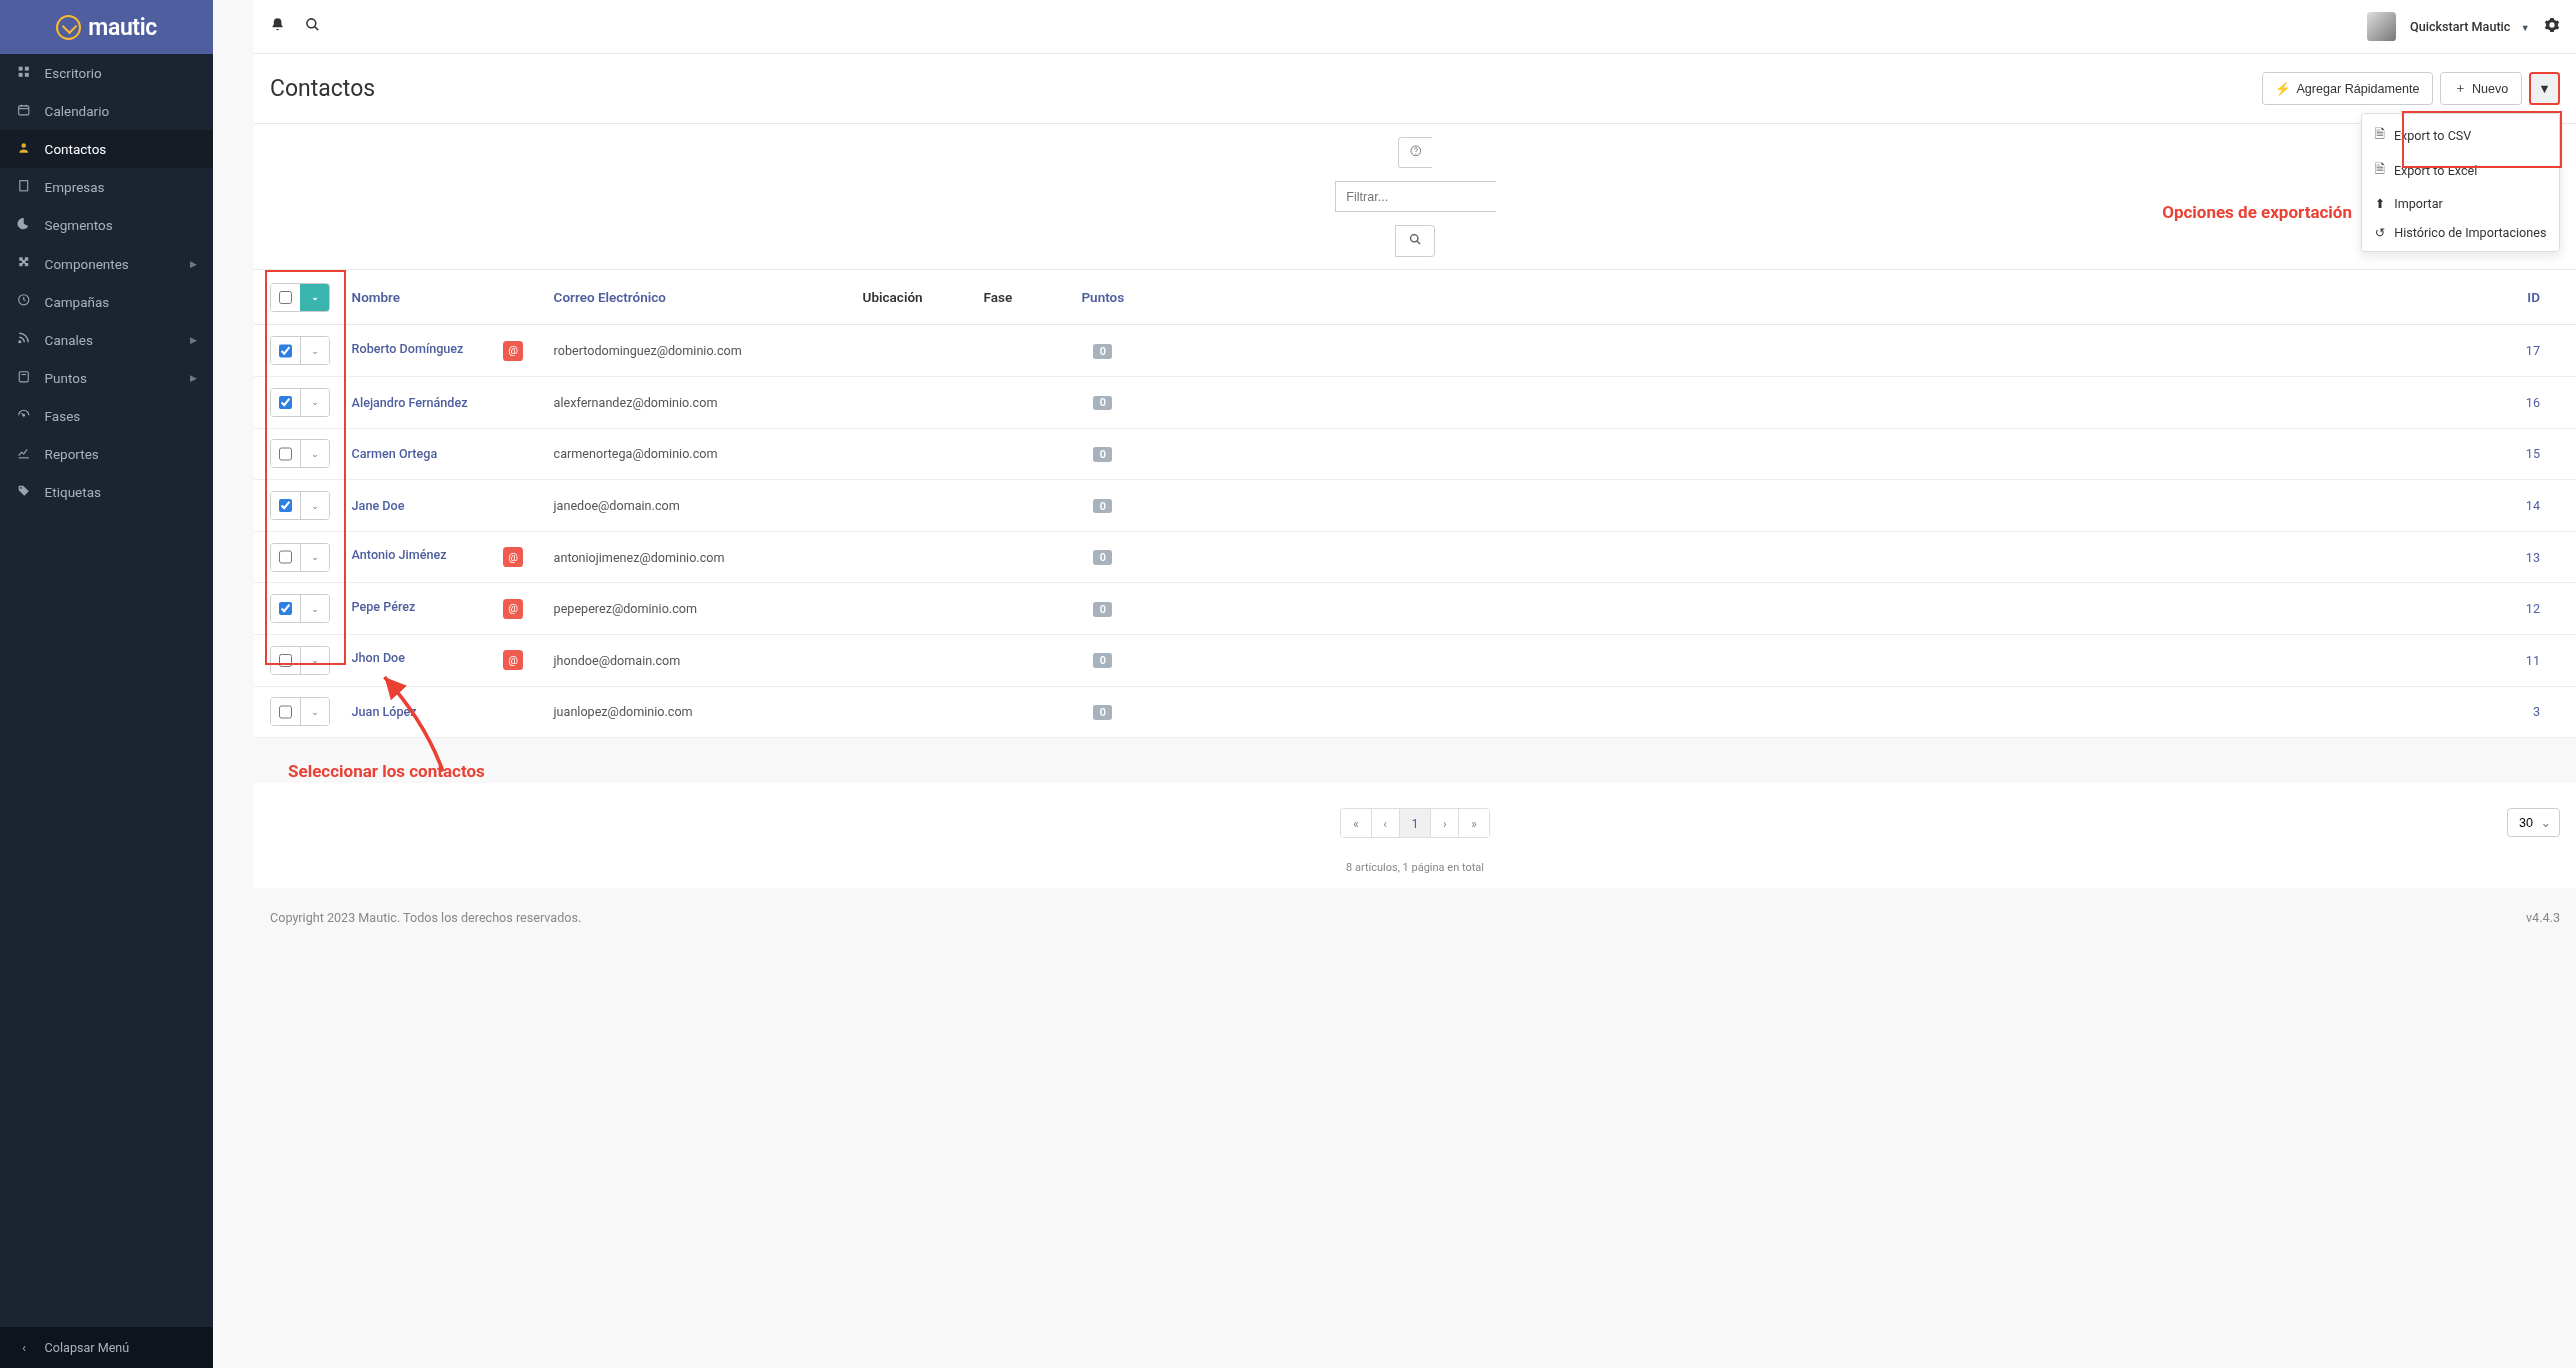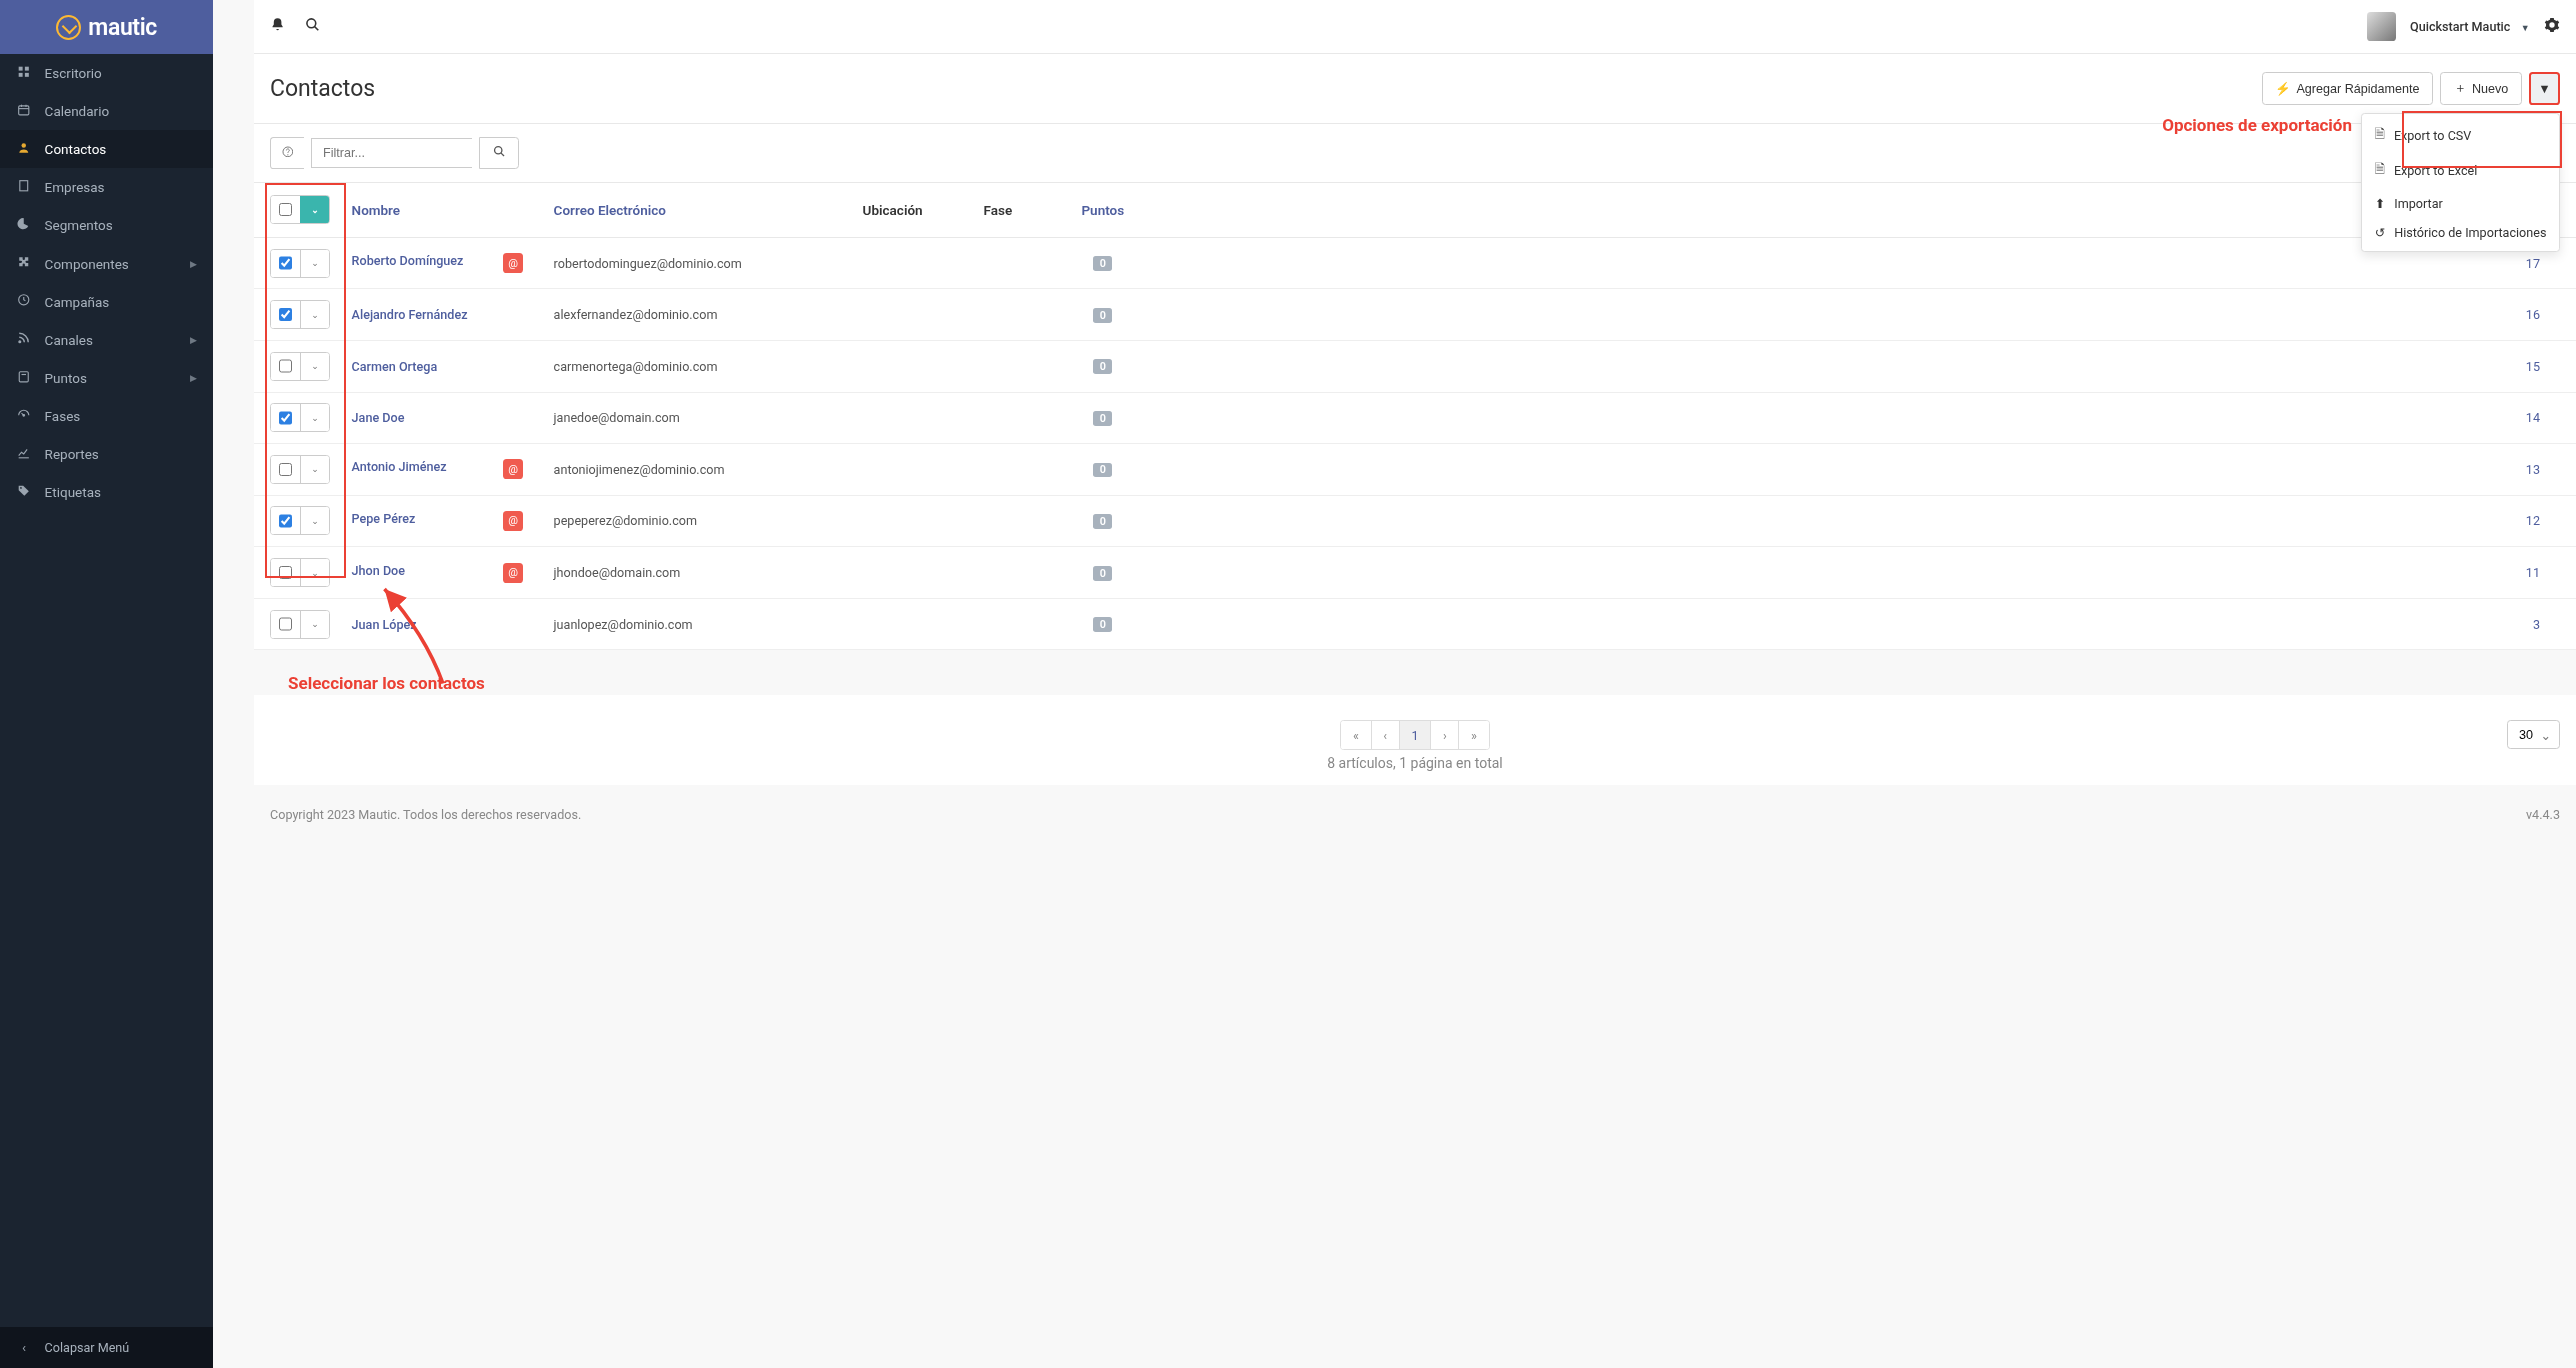--- a/index.html
+++ b/index.html
@@ -42,21 +42,21 @@
     .btn { background: #fff; border: 0.9px solid #ccc; border-radius: 3.6px; padding: 7.2px 12.6px; font-size: 12.6px; cursor: pointer; display: inline-flex; align-items: center; gap: 5.4px; color: #333; }
     .btn-caret { padding: 7.2px 9px; }
     .btn-caret.highlighted { background: #eef0f2; border: 2.7px solid #eb4034; border-radius: 3.6px; padding: 5.4px 7.2px; }
     
     
     .dropdown { position: absolute; top: 41px; right: 0; background: #fff; border: 0.9px solid #ddd; border-radius: 3.6px; box-shadow: 0 3.6px 10.8px rgba(0,0,0,0.1); min-width: 197px; padding: 3.6px 0; z-index: 10; }
     .dropdown-item { padding: 7.2px 12.6px; display: flex; align-items: center; gap: 9px; cursor: pointer; color: #333; }
     .export-highlight { position: absolute; top: 39px; right: -1.8px; width: 160px; height: 57px; border: 2.7px solid #eb4034; pointer-events: none; z-index: 11; }
     
     
-    .filter-bar { background: #fff; padding: 12.6px 16px; border-bottom: 0.9px solid #e8e8e8; display: flex; gap: 7px; align-items: center; }
+    .filter-bar { background: #fff; padding: 12.6px 16px; border-bottom: 0.9px solid #e8e8e8; display: flex; gap: 13px; align-items: center; flex-direction: column; }
     .filter-help { border: 0.9px solid #ccc; border-right: none; border-radius: 3.6px 0 0 3.6px; padding: 7.2px 10.8px; background: #fff; color: #777; }
     .filter-input { border: 0.9px solid #ccc; padding: 7.2px 10.8px; width: 161px; font-size: 12.6px; outline: none; border-right: none; }
     .filter-search { border: 0.9px solid #ccc; border-radius: 0 3.6px 3.6px 0; padding: 7.2px 12.6px; background: #fff; cursor: pointer; color: #555; }
     
     
     .table-wrap { background: #fff; position: relative; }
     table { width: 100%; border-collapse: collapse; }
     th { text-align: left; padding: 12.6px 10.8px; font-weight: 600; color: #4e5e9e; border-bottom: 0.9px solid #e8e8e8; font-size: 13.5px; }
     th.plain { color: #333; }
     td { padding: 10.8px 10.8px; border-bottom: 0.9px solid #eee; color: #555; vertical-align: middle; }
@@ -86,21 +86,21 @@
     .annotation-select { bottom: -43px; left: 34px; }
     .arrow-export { position: absolute; top: -63px; right: 40px; z-index: 5; pointer-events: none; }
     .arrow-select { position: absolute; bottom: -38px; left: 117px; z-index: 5; pointer-events: none; }
     
     
     .pagination-area { padding: 25px 16px 14.4px; background: #fff; text-align: center; position: relative; }
     .pager { display: inline-flex; border: 0.9px solid #ddd; border-radius: 3.6px; overflow: hidden; }
     .pager-btn { padding: 6.3px 11.7px; border-right: 0.9px solid #ddd; color: #888; cursor: pointer; background: #fff; }
     .pager-btn:last-child { border-right: none; }
     .pager-btn.active { background: #f0f0f0; color: #4e5e9e; }
-    .pager-info { margin-top: 5px; color: #888; font-size: 14px; }
+    .pager-info { margin-top: 23px; color: #888; font-size: 11px; }
     .page-size { position: absolute; right: 16px; top: 25px; }
     .page-size select { border: 0.9px solid #ccc; border-radius: 3.6px; padding: 6.3px 25px 6.3px 10.8px; font-size: 12.6px; background: #fff; appearance: none; }
     .page-size::after { content: "⌄"; position: absolute; right: 9px; top: 7.2px; pointer-events: none; color: #777; }
     
     
     .footer { padding: 21.5px 16px; color: #888; font-size: 12.6px; display: flex; background: #f8f8f8; }
     .footer-version { margin-left: auto; }
     
     
     .relative-wrap { position: relative; }

